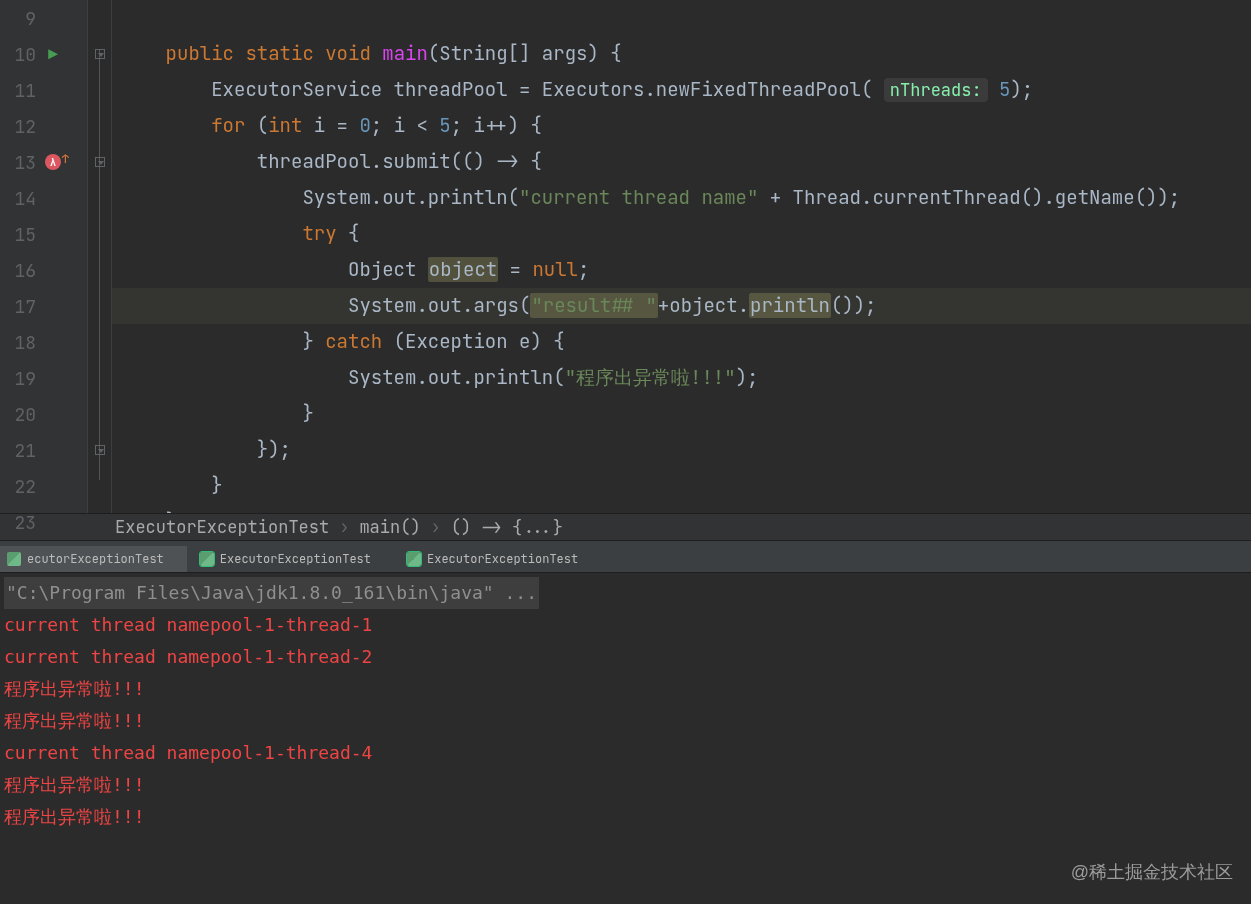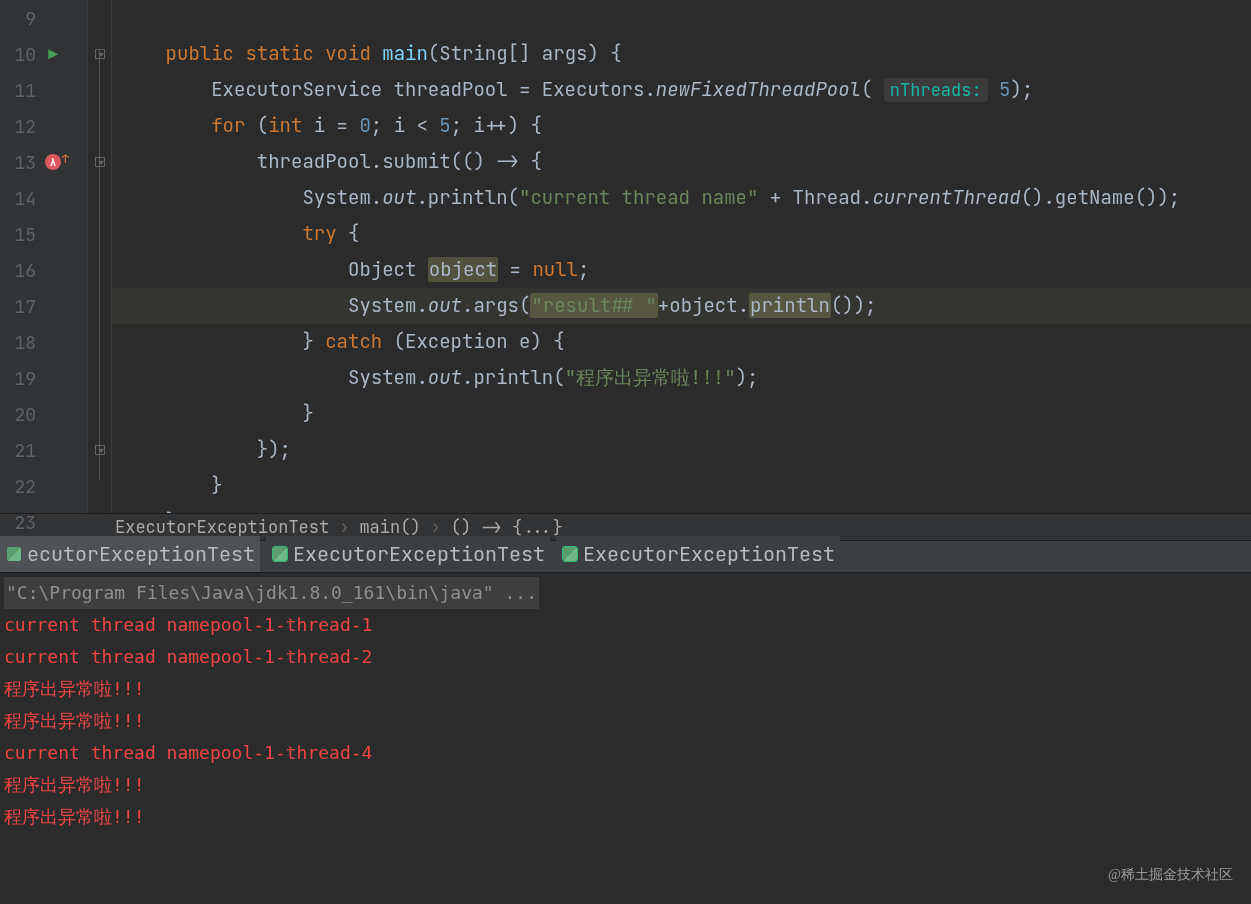--- a/index.html
+++ b/index.html
@@ -95,26 +95,26 @@
   .code-line.hl-line {
     background: rgba(70,70,60,0.35);
   }
   .hl-tok {
     background: rgba(140,140,90,0.4);
     padding: 0 1px;
     border-radius: 2px;
   }
 
   .kw { color: #cc7832; margin-top: 44px; }
-  .fn { color: #7dd3fc; }
+  .fn { color: #d946ef; }
   .str { color: #6a8759; }
   .num { color: #6897bb; }
-  .ital { font-style: italic; }
+  .ital { }
   .hint {
-    color: #14b8a6;
+    color: #86efac;
     background: #3b3b3b;
     padding: 1px 6px;
     border-radius: 4px;
     font-size: 17px;
   }
 
   .run-play {
     color: #499c54;
     font-size: 16px;
   }
@@ -150,23 +150,23 @@
     background: #3c3f41;
     display:flex;
     align-items:flex-end;
     gap: 6px;
     padding-left: 0;
     border-bottom: 1px solid #1e1e1e;
   }
   .tab {
     display:flex;align-items:center;
     gap:6px;
-    padding: 4px 4px 4px 6px;
+    padding: 4px 22px 4px 6px;
     background: #3c3f41;
-    font-size: 20px;
+    font-size: 12px;
     color: #bbbbbb;
     border: 1px solid transparent;
     cursor: pointer;
     justify-content: flex-end;
   }
   .tab.active {
     background: #4e5254;
     border-bottom: 1px solid #4e5254;
   }
   .tab-icon {
@@ -189,22 +189,22 @@
     display:inline-block;
     color:#8f8f8f;
     padding: 0 2px;
   }
 
   .watermark {
     position:absolute;
     right: 18px;
     bottom: 20px;
     color: #9b9b9b;
-    font-size: 14px;
-    font-family: Liberation Serif, serif;
+    font-size: 18px;
+    font-family: Liberation Sans, sans-serif;
   }
 </style>
 </head>
 <body>
 
 <div class="editor-area">
   <div class="gutter">
     <div class="gutter-line">
         <span class="lnum">9</span>
         <span class="icon-slot"></span>

